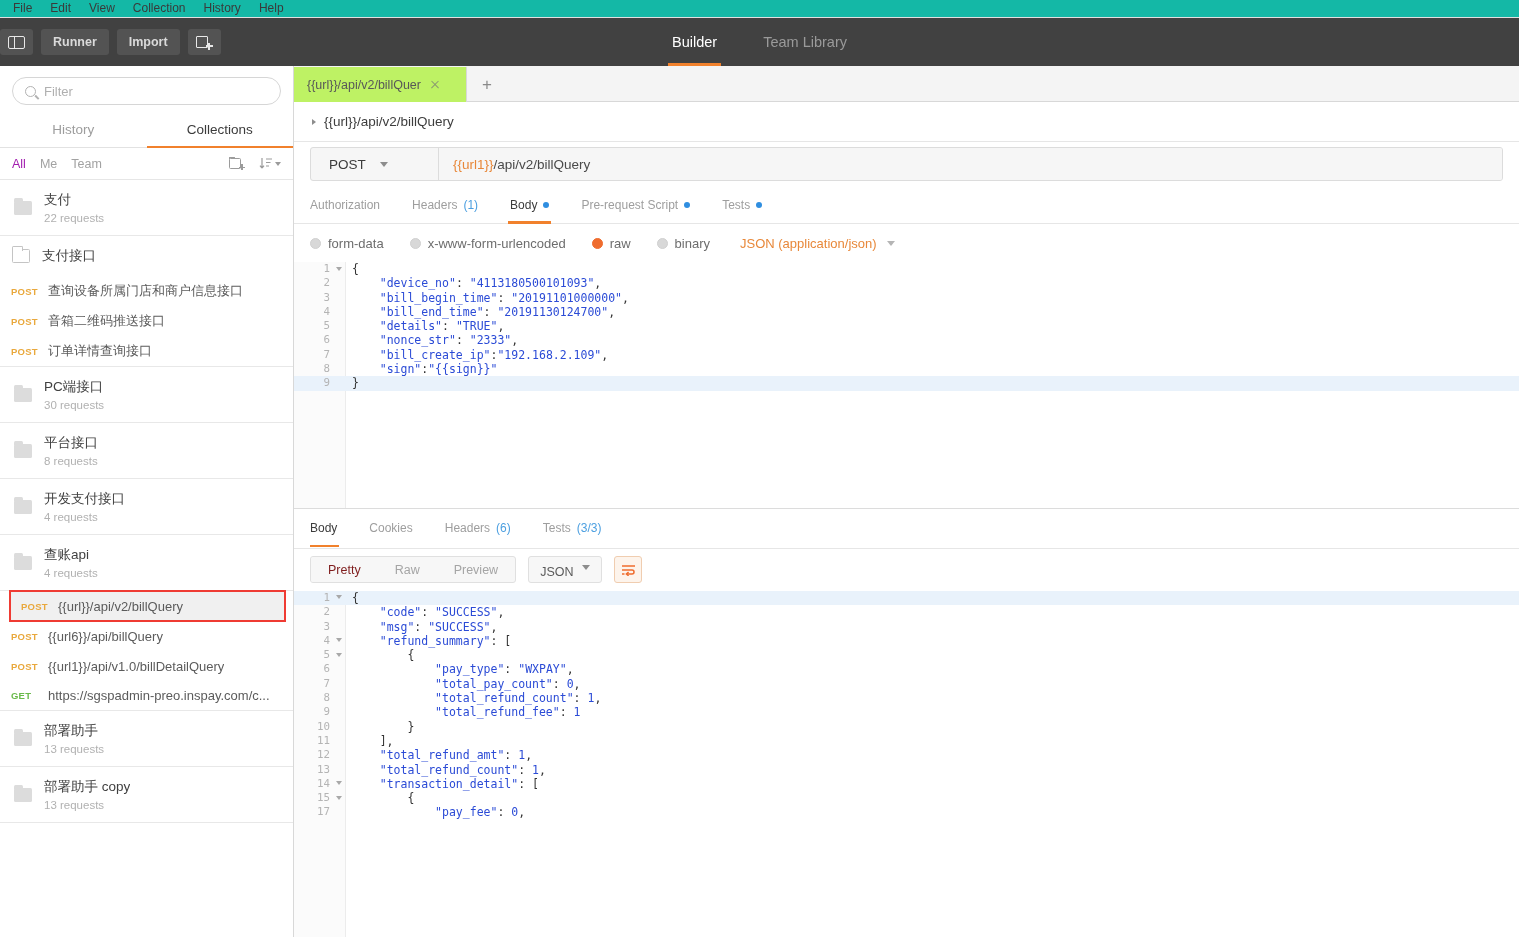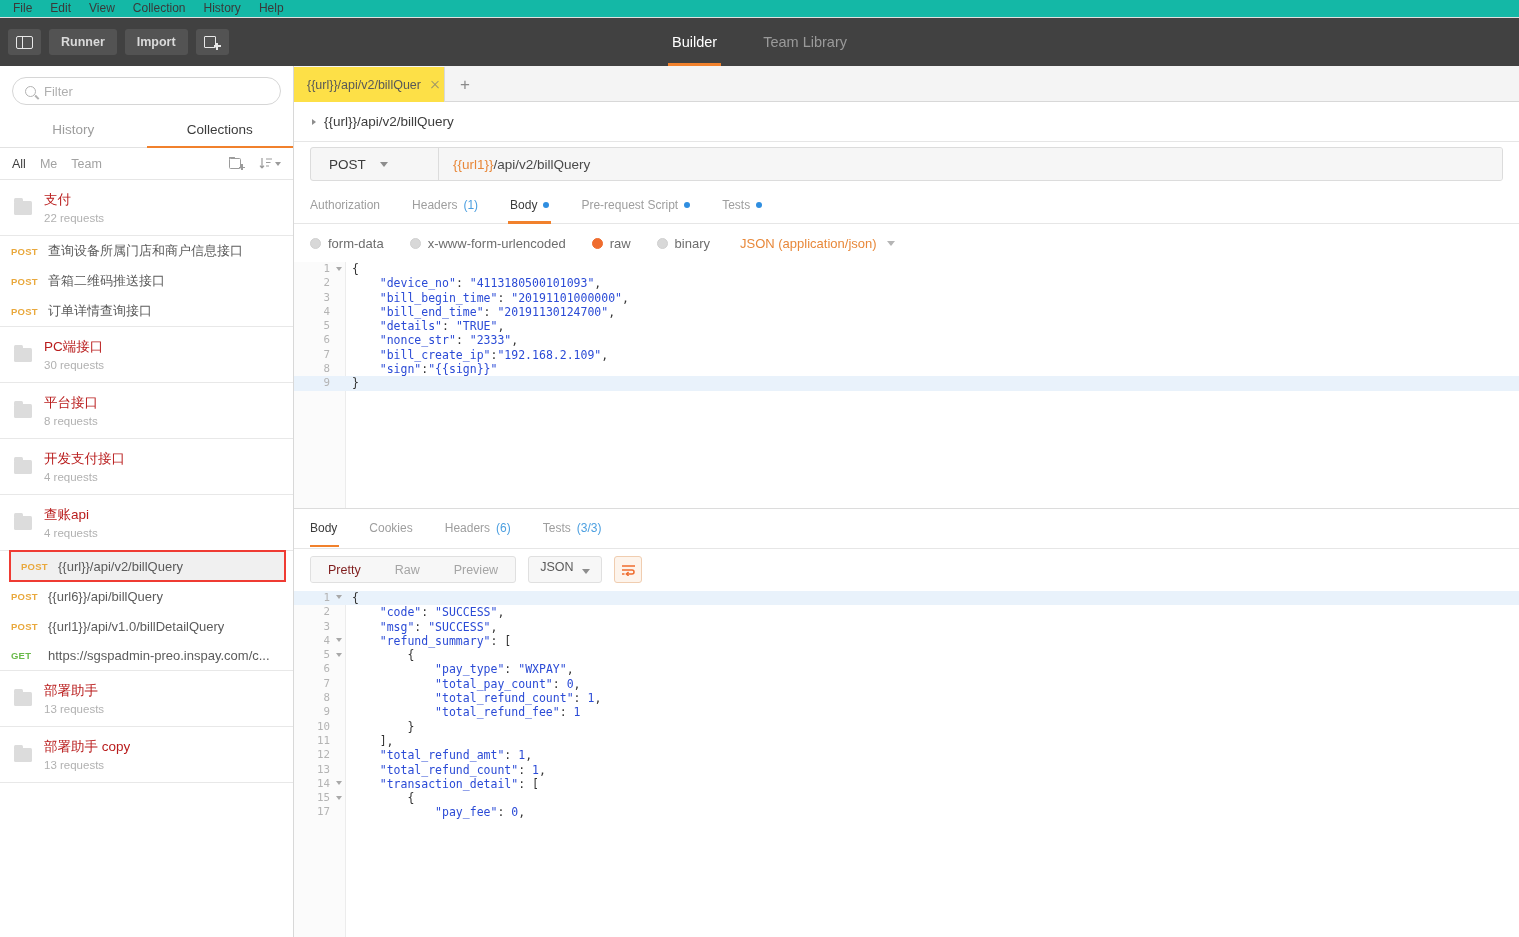--- a/index.html
+++ b/index.html
@@ -20,21 +20,21 @@
   .menubar .mi {
     font-size: 12px; color: #3a3a3a; padding: 0 9px; line-height: 17px;
     cursor: default; white-space: nowrap;
   }
 
   
   .header {
     flex: 0 0 48px; height: 48px; background: #414141;
     display: flex; align-items: center; position: relative;
   }
-  .hdr-left { display: flex; align-items: center; padding-left: 8px; gap: 8px; }
+  .hdr-left { display: flex; align-items: center; gap: 8px; }
   .sq-btn {
     height: 26px; min-width: 33px; background: #535353; border-radius: 3px;
     display: flex; align-items: center; justify-content: center;
     color: #dadada; font-size: 12.5px; padding: 0 12px; cursor: pointer;
     border: none; font-family: inherit; font-weight: bold;
   }
   .sq-btn.icon-only { padding: 0; width: 33px; }
   .panel-ico { width: 17px; height: 13px; border: 1.6px solid #e8e8e8; border-radius: 2px; display: block; position: relative; }
   .panel-ico::after { content: ""; position: absolute; left: 4.5px; top: 0; bottom: 0; width: 1.6px; background: #e8e8e8; }
   .newtab-ico { width: 17px; height: 15px; position: relative; display: block; }
@@ -89,21 +89,21 @@
   .sb-tab.active { color: #3b3b3b; }
   .sb-tab.active::after {
     content: ""; position: absolute; left: 0; right: 0; bottom: -1px; height: 2.5px; background: #f1812c;
   }
 
   .sb-filters {
     height: 32px; display: flex; align-items: center; padding: 0 12px;
     border-bottom: 1px solid #e6e6e6; gap: 14px;
   }
   .sb-filters .fl { font-size: 12.5px; color: #a2a2a2; cursor: pointer; }
-  .sb-filters .fl.active { color: #404040; }
+  .sb-filters .fl.active { color: #a21caf; }
   .sb-filters .spacer { flex: 1 1 auto; }
   .ico-folder-add { width: 16px; height: 13px; position: relative; cursor: pointer; }
   .ico-folder-add .f { position: absolute; left: 0; top: 1px; width: 12px; height: 11px; border: 1.3px solid #9b9b9b; border-radius: 1.5px; }
   .ico-folder-add .fp { position: absolute; left: 0px; top: 0px; width: 6px; height: 2px; border-top: 1.3px solid #9b9b9b; border-left: 1.3px solid #9b9b9b; border-right: 1.3px solid #9b9b9b; border-radius: 1px 1px 0 0;}
   .ico-folder-add .ph, .ico-folder-add .pvv { position: absolute; background: #9b9b9b; }
   .ico-folder-add .ph { right: 0; bottom: 2px; width: 6px; height: 1.3px; }
   .ico-folder-add .pvv { right: 2.3px; bottom: -0.3px; width: 1.3px; height: 6px; }
   .ico-sort { display: flex; align-items: center; gap: 2px; cursor: pointer; }
   .ico-sort svg { display: block; }
 
@@ -121,21 +121,21 @@
   .fico-solid::before {
     content: ""; position: absolute; left: 0; top: -3px; width: 9px; height: 4px;
     background: #dcdcdc; border-radius: 1.5px 1.5px 0 0;
   }
   .fico-line { border: 1.4px solid #c4c4c4; border-radius: 1.5px; background: #fff; }
   .fico-line::before {
     content: ""; position: absolute; left: -1.4px; top: -4.4px; width: 9px; height: 4px;
     border: 1.4px solid #c4c4c4; border-bottom: none; border-radius: 1.5px 1.5px 0 0; background: #fff;
   }
   .coll-txt { display: flex; flex-direction: column; gap: 3px; min-width: 0; }
-  .coll-name { font-size: 13.5px; color: #b91c1c; white-space: nowrap; overflow: hidden; text-overflow: ellipsis; }
+  .coll-name { font-size: 13.5px; color: #404040; white-space: nowrap; overflow: hidden; text-overflow: ellipsis; }
   .coll-sub { font-size: 11.5px; color: #b1b1b1; }
 
   .req-row {
     display: flex; align-items: center; gap: 10px; padding: 6px 12px 6px 8px;
     cursor: pointer; background: #fff; min-height: 30px;
   }
   .req-row.selected { background: #f0f0f0; }
   .req-row.highlighted { outline: 2px solid #ef3b33; outline-offset: -1px; position: relative; z-index: 2; margin: 0 8px 0 10px; }
   .verb {
     font-size: 9.5px; font-weight: bold; width: 30px; flex: 0 0 30px;
@@ -148,22 +148,22 @@
   .group-sep { border-bottom: 1px solid #e8e8e8; }
 
   
   .main { flex: 1 1 auto; display: flex; flex-direction: column; min-width: 0; min-height: 0; background: #fff; }
 
   .tabstrip {
     flex: 0 0 36px; height: 36px; display: flex; align-items: flex-end;
     background: #f4f4f4; border-bottom: 1px solid #d8d8d8;
   }
   .rtab {
-    height: 35px; display: flex; align-items: center; gap: 9px; padding: 0 4px 0 13px;
-    font-size: 12.5px; color: #585858; background: #fde047;
+    height: 35px; display: flex; align-items: center; gap: 9px; padding: 0 26px 0 13px;
+    font-size: 12.5px; color: #585858; background: #bef264;
     border-right: 1px solid #d8d8d8; cursor: pointer; position: relative;
     margin-bottom: -1px; max-width: 230px;
   }
   .rtab .lbl { white-space: nowrap; overflow: hidden; text-overflow: ellipsis; }
   .xico { width: 10px; height: 10px; position: relative; flex: 0 0 10px; opacity: .75; }
   .xico::before, .xico::after {
     content: ""; position: absolute; left: 0; top: 4.5px; width: 10px; height: 1.2px; background: #777;
   }
   .xico::before { transform: rotate(45deg); }
   .xico::after { transform: rotate(-45deg); }
@@ -268,21 +268,21 @@
     padding: 0 16px; background: #fff;
   }
   .seg {
     display: flex; height: 27px; border: 1px solid #e0e0e0; border-radius: 3px; overflow: hidden; background: #f7f7f7;
   }
   .seg .sbt {
     padding: 0 17px; display: flex; align-items: center; font-size: 12.5px; color: #a5a5a5; cursor: pointer;
   }
   .seg .sbt.active { color: #7f1d1d; background: #f7f7f7; }
   .fmt-sel {
-    display: flex; align-items: flex-end; gap: 9px; height: 27px; padding: 8px 11px;
+    display: flex; align-items: flex-start; gap: 9px; height: 27px; padding: 8px 11px;
     border: 1px solid #e0e0e0; border-radius: 3px; background: #f7f7f7;
     font-size: 12.5px; color: #5b5b5b; cursor: pointer;
   }
   .wrap-btn {
     width: 28px; height: 27px; border: 1px solid #f0cdb0; border-radius: 3px;
     background: #fdf4ec; display: flex; align-items: center; justify-content: center; cursor: pointer;
   }
   .wrap-btn svg { display: block; }
 </style>
 </head>
@@ -351,20 +351,26 @@
           </svg>
           <span style="width:0;height:0;border-top:4px solid #9b9b9b;border-left:3.2px solid transparent;border-right:3.2px solid transparent;display:inline-block;"></span>
         </span>
       </div>
       <div class="coll-scroll" id="tree">
           <div class="coll-row">
             <span class="fico fico-solid"></span>
             <div class="coll-txt">
               <div class="coll-name">支付</div>
               <div class="coll-sub">22 requests</div>
+            </div>
+          </div>
+          <div class="coll-row subfolder-row" style="border-bottom: none;">
+            <span class="fico fico-line"></span>
+            <div class="coll-txt">
+              <div class="coll-name">支付接口</div>
             </div>
           </div>
           <div class="req-row">
             <span class="verb post">POST</span>
             <span class="req-name">查询设备所属门店和商户信息接口</span>
           </div>
           <div class="req-row">
             <span class="verb post">POST</span>
             <span class="req-name">音箱二维码推送接口</span>
           </div>

